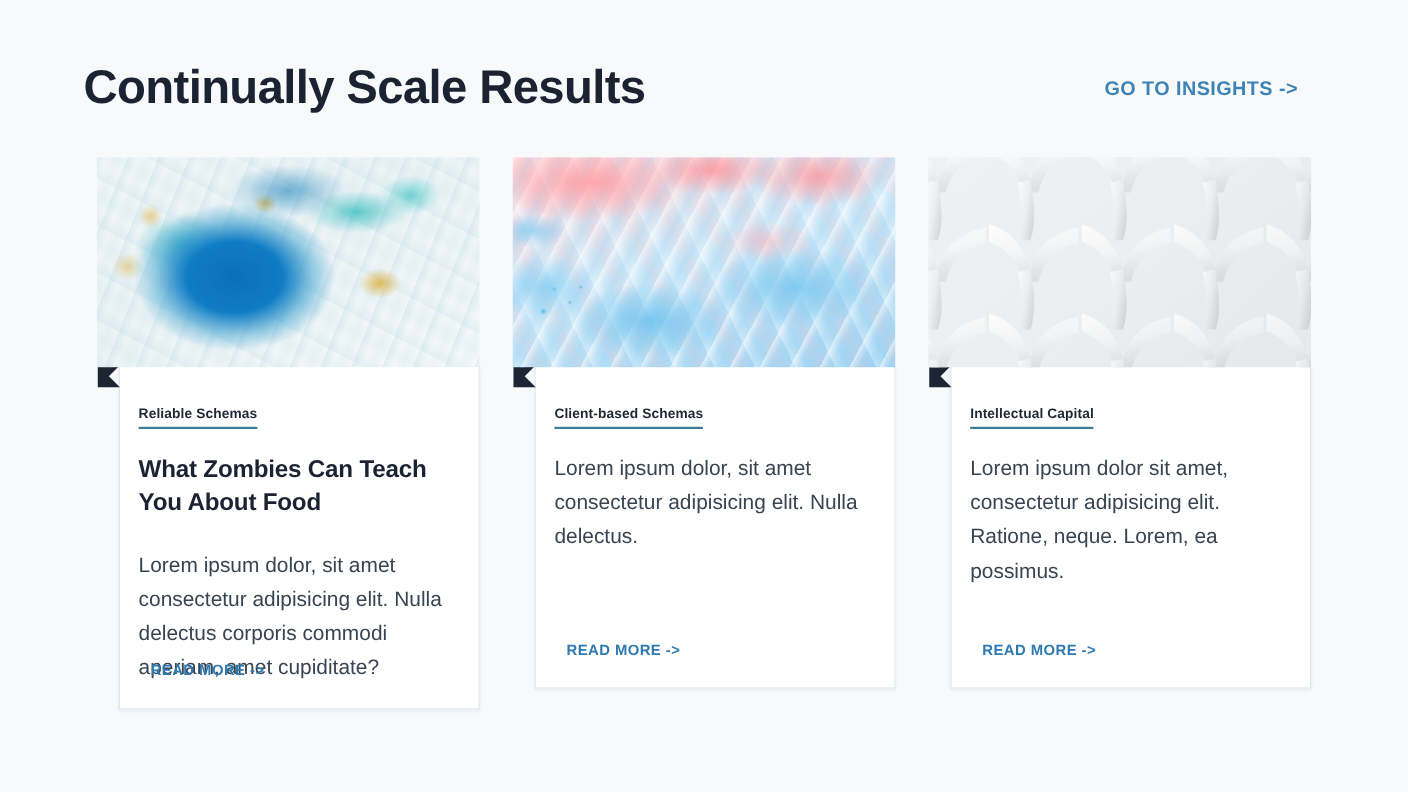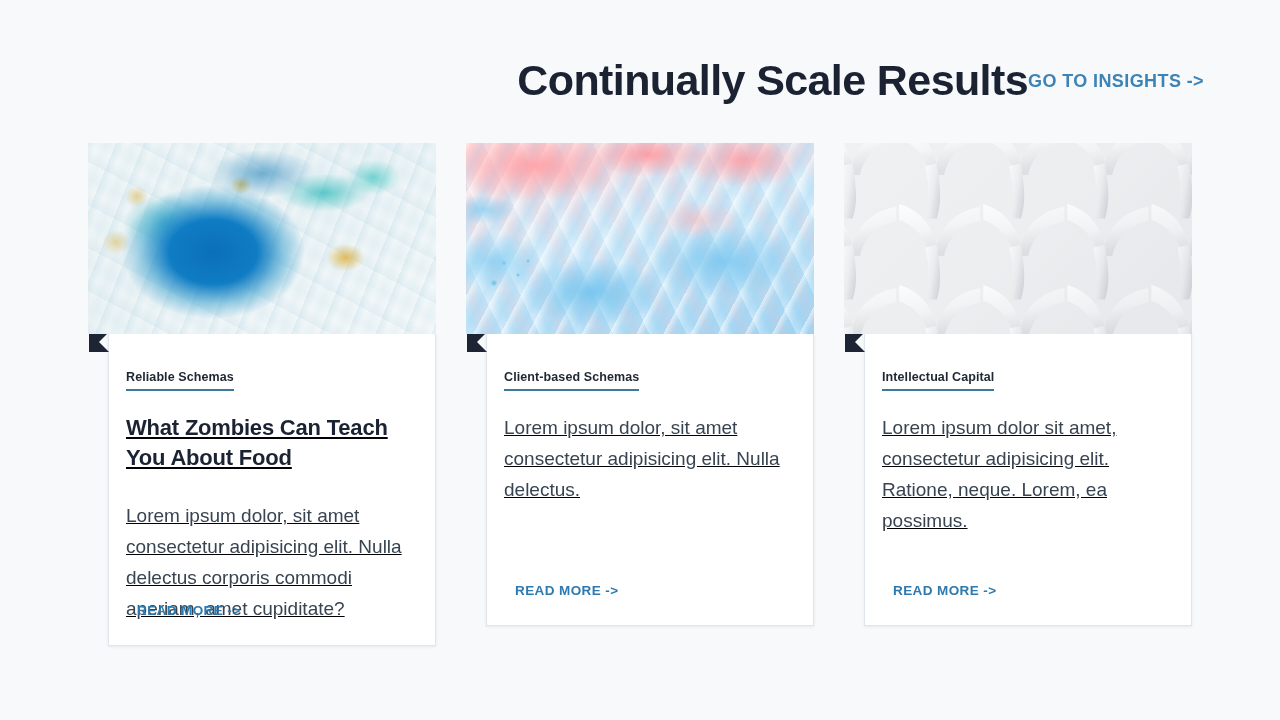--- a/index.html
+++ b/index.html
@@ -19,26 +19,26 @@
 
   .page {
     position: relative;
     width: 1280px;
     height: 720px;
   }
 
   
   .header {
     position: absolute;
-    left: 100px;
+    left: 76px;
     top: 56px;
     width: 1104px;
     display: flex;
     align-items: baseline;
-    justify-content: flex-end;
+    justify-content: space-between;
   }
 
   .page-title {
     font-size: 43px;
     line-height: 1.15;
     font-weight: bold;
     letter-spacing: -0.6px;
     color: #1b2333;
     white-space: nowrap;
   }
@@ -90,21 +90,20 @@
     position: relative;
     margin-left: 20px;
     width: 328px;
     min-height: 293px;
     background: #ffffff;
     border: 1px solid #dfe5ea;
     border-top: none;
     box-shadow: 0 1px 3px rgba(30, 50, 70, 0.07);
     padding: 34px 20px 0 17px;
     z-index: 2;
-    text-decoration: underline;
   }
 
   
   .corner-fold {
     position: absolute;
     left: -20px;
     top: -1px;
     width: 0;
     height: 0;
     border-top: 20px solid #1d2535;

